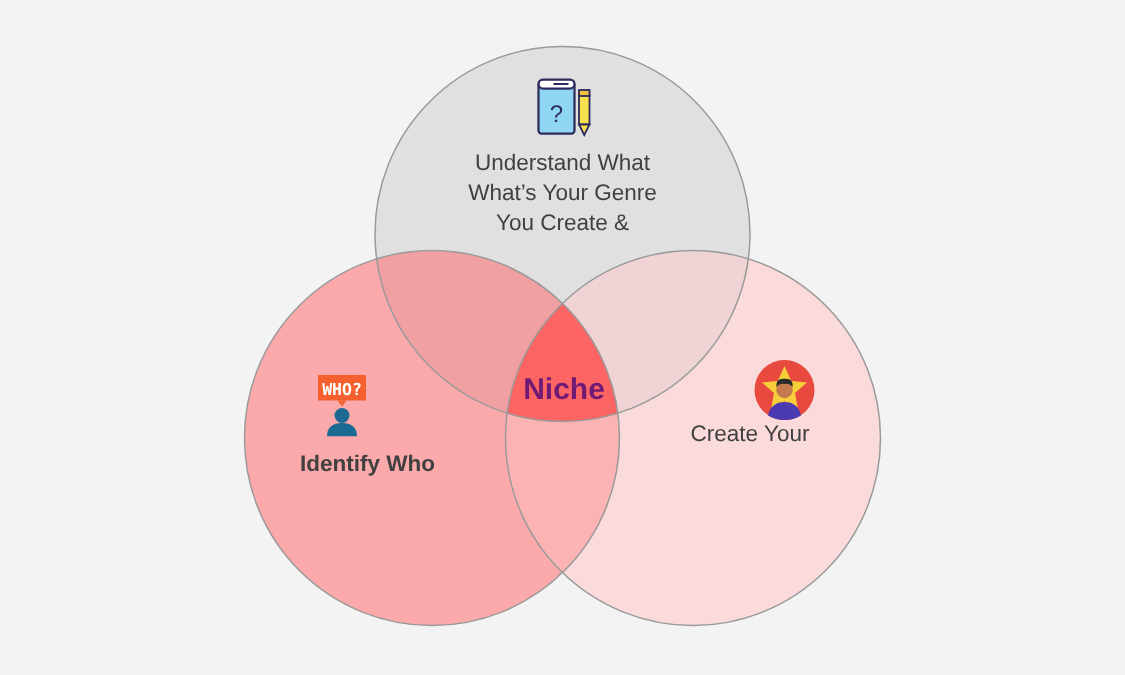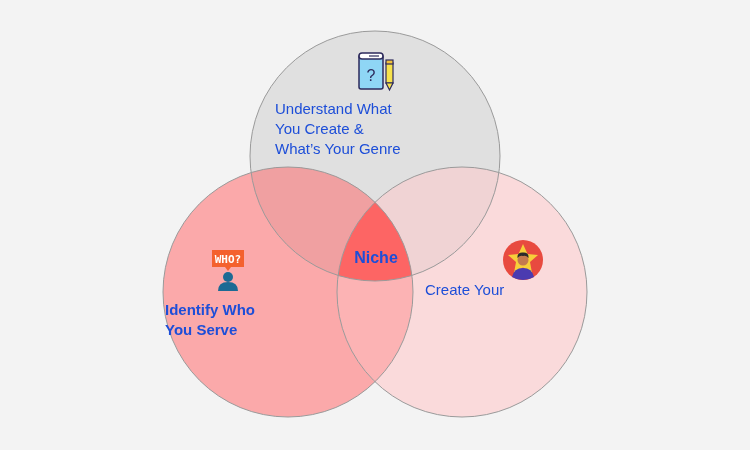--- a/index.html
+++ b/index.html
@@ -5,31 +5,32 @@
     html, body { margin: 0; padding: 0; }
     body {
       width: 750px; height: 450px; overflow: hidden;
       background: #f3f3f3;
       font-family: "Liberation Sans", "DejaVu Sans", sans-serif;
       position: relative;
     }
     #venn { position: absolute; left: 0; top: 0; }
     .label {
       position: absolute;
-      color: #1d4ed8;
+      text-align: center;
+      color: #404040;
       font-size: 15px;
       line-height: 20px;
       white-space: nowrap;
     }
     .label div { display: block; }
     .niche {
       position: absolute;
       font-weight: bold;
-      font-size: 16px;
-      color: #1d4ed8;
+      font-size: 20px;
+      color: #701a75;
       text-align: center;
     }
     .icon { position: absolute; }
   </style>
 </head>
 <body>
 
 <svg id="venn" width="750" height="450" viewBox="0 0 750 450">
   <defs>
     <clipPath id="clip-top">
@@ -86,26 +87,25 @@
 <svg class="icon" style="left:502px;top:239px" width="42" height="42" viewBox="0 0 42 42">
   <circle cx="21" cy="21" r="20" fill="#e84a3f"></circle>
   <polygon points="21,5 25.5,15 36,16 28,23 30,34 21,28.5 12,34 14,23 6,16 16.5,15" fill="#f7cf3a"></polygon>
   <circle cx="21" cy="21" r="5.5" fill="#c47a4e"></circle>
   <path d="M15.5 19 Q15 13 21 13.5 Q27 13 26.5 19 Q24 16 21 17 Q18 16 15.5 19 Z" fill="#2b2b2b"></path>
   <path d="M10 38 Q12 29 21 29 Q30 29 32 38 Q27 41 21 41 Q15 41 10 38 Z" fill="#4b3bb0"></path>
 </svg>
 
 <div class="label" style="left:275px;top:99px;width:200px;">
   <div>Understand What</div>
+  <div>What’s Your Genre</div>
   <div>You Create &amp;</div>
-  <div>What’s Your Genre</div>
 </div>
 
 <div class="label" style="left:165px;top:300px;width:160px;font-weight:bold;">
   <div>Identify Who</div>
-  <div>You Serve</div>
 </div>
 
 <div class="label" style="left:425px;top:280px;width:150px;">
   <div>Create Your</div>
 </div>
 
 <div class="niche" style="left:340px;top:249px;width:72px;">Niche</div>
 
 </body></html>

